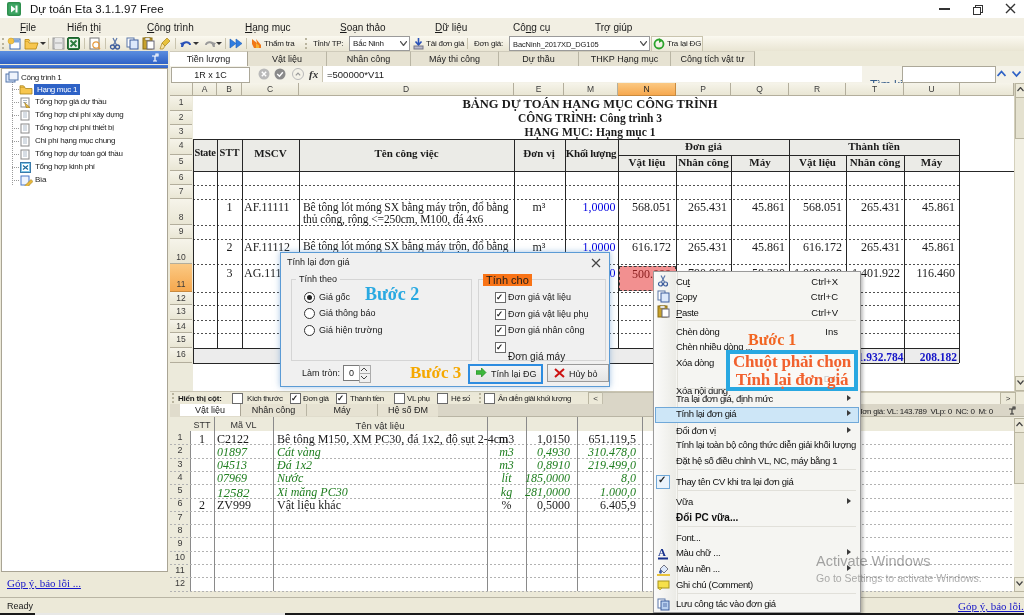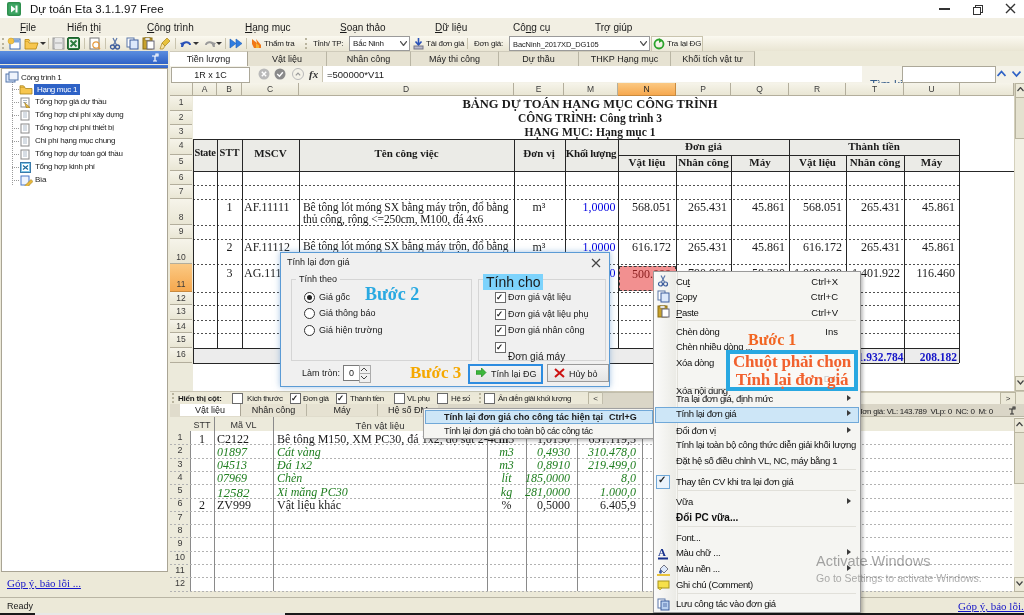--- a/index.html
+++ b/index.html
@@ -230,21 +230,21 @@
   <div class="ab ser" style="left:7px;top:526px;font-size:11px;color:#1515c8;text-decoration:underline">Góp ý, báo lỗi ...</div>
 </div>
 
 <div class="ab" style="left:170px;top:51px;width:854px;height:15px;background:#ece9d8;border-bottom:1px solid #cac5b2">
   <div class="tab" style="left:0px;width:77px;background:#fff;border-right:1px solid #a9a494">Tiền lượng</div>
   <div class="tab" style="left:78px;width:78px">Vật liệu</div>
   <div class="tab" style="left:157px;width:83px">Nhân công</div>
   <div class="tab" style="left:241px;width:87px">Máy thi công</div>
   <div class="tab" style="left:329px;width:79px">Dự thầu</div>
   <div class="tab" style="left:409px;width:91px">THKP Hạng mục</div>
-  <div class="tab" style="left:501px;width:83px">Khối tích vật tư</div>
+  <div class="tab" style="left:501px;width:83px">Công tích vật tư</div>
 </div>
 
 <div class="ab" style="left:170px;top:66px;width:854px;height:17px;background:#f4f2e8;border-bottom:1px solid #cac5b2">
   <div class="ab" style="left:1px;top:1px;width:77px;height:14px;background:#fff;border:1px solid #aca899;text-align:center;font-size:9px;line-height:14px">1R x 1C</div>
   <svg class="ab" style="left:88px;top:2px" width="12" height="12">
         <circle cx="6" cy="6" r="5.5" fill="#b9b9b9"></circle>
         <path d="M3.8 3.8 L8.2 8.2 M8.2 3.8 L3.8 8.2" stroke="#fff" stroke-width="1.4"></path>
       </svg>
   <svg class="ab" style="left:104px;top:2px" width="12" height="12">
         <circle cx="6" cy="6" r="5.5" fill="#8a8a8a"></circle>
@@ -484,21 +484,21 @@
     <div class="grn ab" style="left:107px;top:13.8px;font-size:12px">Cát vàng</div>
     <div class="grn ab c" style="left:317px;top:13.8px;width:39px;font-size:12px">m3</div>
     <div class="grn ab r" style="left:300px;top:13.8px;width:100px;font-size:12px">0,4930</div>
     <div class="grn ab r" style="left:366px;top:13.8px;width:100px;font-size:12px">310.478,0</div>
     <div class="grn ab" style="left:47px;top:27.1px;font-size:12px">04513</div>
     <div class="grn ab" style="left:107px;top:27.1px;font-size:12px">Đá 1x2</div>
     <div class="grn ab c" style="left:317px;top:27.1px;width:39px;font-size:12px">m3</div>
     <div class="grn ab r" style="left:300px;top:27.1px;width:100px;font-size:12px">0,8910</div>
     <div class="grn ab r" style="left:366px;top:27.1px;width:100px;font-size:12px">219.499,0</div>
     <div class="grn ab" style="left:47px;top:40.4px;font-size:12px">07969</div>
-    <div class="grn ab" style="left:107px;top:40.4px;font-size:12px">Chèn</div>
+    <div class="grn ab" style="left:107px;top:40.4px;font-size:12px">Nước</div>
     <div class="grn ab c" style="left:317px;top:40.4px;width:39px;font-size:12px">lít</div>
     <div class="grn ab r" style="left:300px;top:40.4px;width:100px;font-size:12px">185,0000</div>
     <div class="grn ab r" style="left:366px;top:40.4px;width:100px;font-size:12px">8,0</div>
     <div class="grn ab" style="left:47px;top:53.7px;font-size:13px">12582</div>
     <div class="grn ab" style="left:107px;top:53.7px;font-size:12px">Xi măng PC30</div>
     <div class="grn ab c" style="left:317px;top:53.7px;width:39px;font-size:12px">kg</div>
     <div class="grn ab r" style="left:300px;top:53.7px;width:100px;font-size:12px">281,0000</div>
     <div class="grn ab r" style="left:366px;top:53.7px;width:100px;font-size:12px">1.000,0</div>
     <div class="ab ser c" style="left:20px;top:67px;width:24px;font-size:12px">2</div>
     <div class="ab ser" style="left:47px;top:67px;font-size:12px">ZV999</div>
@@ -536,21 +536,21 @@
   <div class="ab" style="left:15px;top:21px;background:#f0f0f0;padding:0 3px;font-size:9px">Tính theo</div>
   <div class="ab" style="left:23px;top:39px;width:9px;height:9px;border:1px solid #333;border-radius:50%;background:#fff"></div>
   <div class="ab" style="left:26px;top:42px;width:5px;height:5px;border-radius:50%;background:#222"></div>
   <div class="ab" style="left:38px;top:39px;font-size:9px">Giá gốc</div>
   <div class="ab" style="left:23px;top:54.5px;width:9px;height:9px;border:1px solid #333;border-radius:50%;background:#fff"></div>
   <div class="ab" style="left:38px;top:54.5px;font-size:9px">Giá thông báo</div>
   <div class="ab" style="left:23px;top:72px;width:9px;height:9px;border:1px solid #333;border-radius:50%;background:#fff"></div>
   <div class="ab" style="left:38px;top:72px;font-size:9px">Giá hiện trường</div>
   <div class="ab ser b" style="left:84px;top:31px;font-size:18px;color:#29a9e1">Bước 2</div>
   <div class="ab" style="left:197px;top:26px;width:126px;height:80px;border:1px solid #d5d5d5"></div>
-  <div class="ab" style="left:202px;top:21px;background:#7dd3fc;padding:0 3px;font-size:14px">Tính cho</div>
+  <div class="ab" style="left:202px;top:21px;background:#f97316;padding:0 3px;font-size:11px">Tính cho</div>
   <div class="cb" style="left:214px;top:39px"></div>
       <div class="ck" style="left:215px;top:40px">✓</div>
   <div class="ab" style="left:227px;top:39px;font-size:9px">Đơn giá vật liệu</div>
   <div class="cb" style="left:214px;top:55.5px"></div>
       <div class="ck" style="left:215px;top:56.5px">✓</div>
   <div class="ab" style="left:227px;top:55.5px;font-size:9px">Đơn giá vật liệu phụ</div>
   <div class="cb" style="left:214px;top:72px"></div>
       <div class="ck" style="left:215px;top:73px">✓</div>
   <div class="ab" style="left:227px;top:72px;font-size:9px">Đơn giá nhân công</div>
   <div class="cb" style="left:214px;top:89px"></div>
@@ -572,26 +572,20 @@
         <path d="M0 2.7 L5.5 2.7 L5.5 0 L10 4.5 L5.5 9 L5.5 6.3 L0 6.3 Z" fill="#3cb83c" stroke="#1e8a1e" stroke-width="0.7"></path>
       </svg>
   <div class="ab" style="left:210px;top:116px;font-size:9px">Tính lại ĐG</div>
   <div class="ab" style="left:266px;top:111px;width:60px;height:16px;background:linear-gradient(#f4f4f4,#e4e4e4);border:1px solid #9a9a9a"></div>
   <svg class="ab" style="left:273px;top:115px" width="11" height="10">
         <path d="M1 1 L10 9 M10 1 L1 9" stroke="#cc1111" stroke-width="2"></path>
       </svg>
   <div class="ab" style="left:288px;top:116px;font-size:9px">Hủy bỏ</div>
 </div>
 
-<div class="ab" style="left:423px;top:408px;width:230px;height:29px;background:#f5f5f2;border:1px solid #a0a0a0;box-shadow:2px 2px 3px rgba(0,0,0,.25)">
-  <div class="ab" style="left:1px;top:1px;width:226px;height:12px;background:#cde6f7;border:1px solid #70a8d8"></div>
-  <div class="ab b" style="left:20px;top:2.5px;font-size:9px">Tính lại đơn giá cho công tác hiện tại</div>
-  <div class="ab b" style="left:185px;top:2.5px;font-size:9px">Ctrl+G</div>
-  <div class="ab" style="left:20px;top:16.5px;font-size:9px;letter-spacing:-0.4px">Tính lại đơn giá cho toàn bộ các công tác</div>
-</div>
 
 <div class="ab" style="left:653px;top:271px;width:206px;height:340px;background:#f5f5f2;border:1px solid #9a9a9a;box-shadow:2px 2px 3px rgba(0,0,0,.25)"></div>
 <div class="ab" style="left:654px;top:272px;width:22px;height:338px;background:linear-gradient(90deg,#fbfbfa,#ebebe6)"></div>
 <div class="ab" style="left:677px;top:272px;width:0;height:338px;border-left:1px solid #e2e1da"></div>
 <svg class="ab" style="left:657px;top:275px" width="12" height="12">
       <path d="M4 0.5 L7.5 7 M8 0.5 L4.5 7" stroke="#5b77a8" stroke-width="1.2"></path>
       <circle cx="3.5" cy="9" r="2" fill="none" stroke="#3c5c9c" stroke-width="1.2"></circle>
       <circle cx="8.5" cy="9" r="2" fill="none" stroke="#3c5c9c" stroke-width="1.2"></circle>
     </svg>
 <div class="mi" style="top:274.5px">Cu<u>t</u></div>

